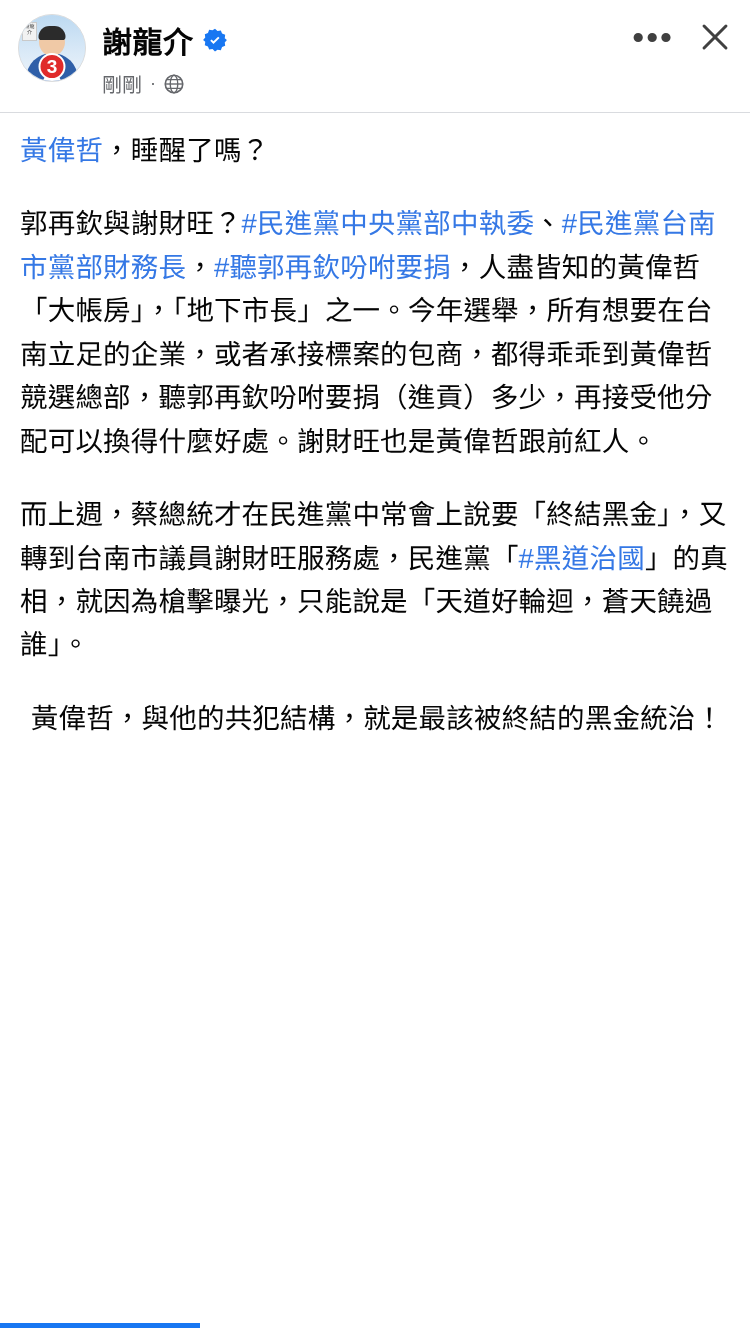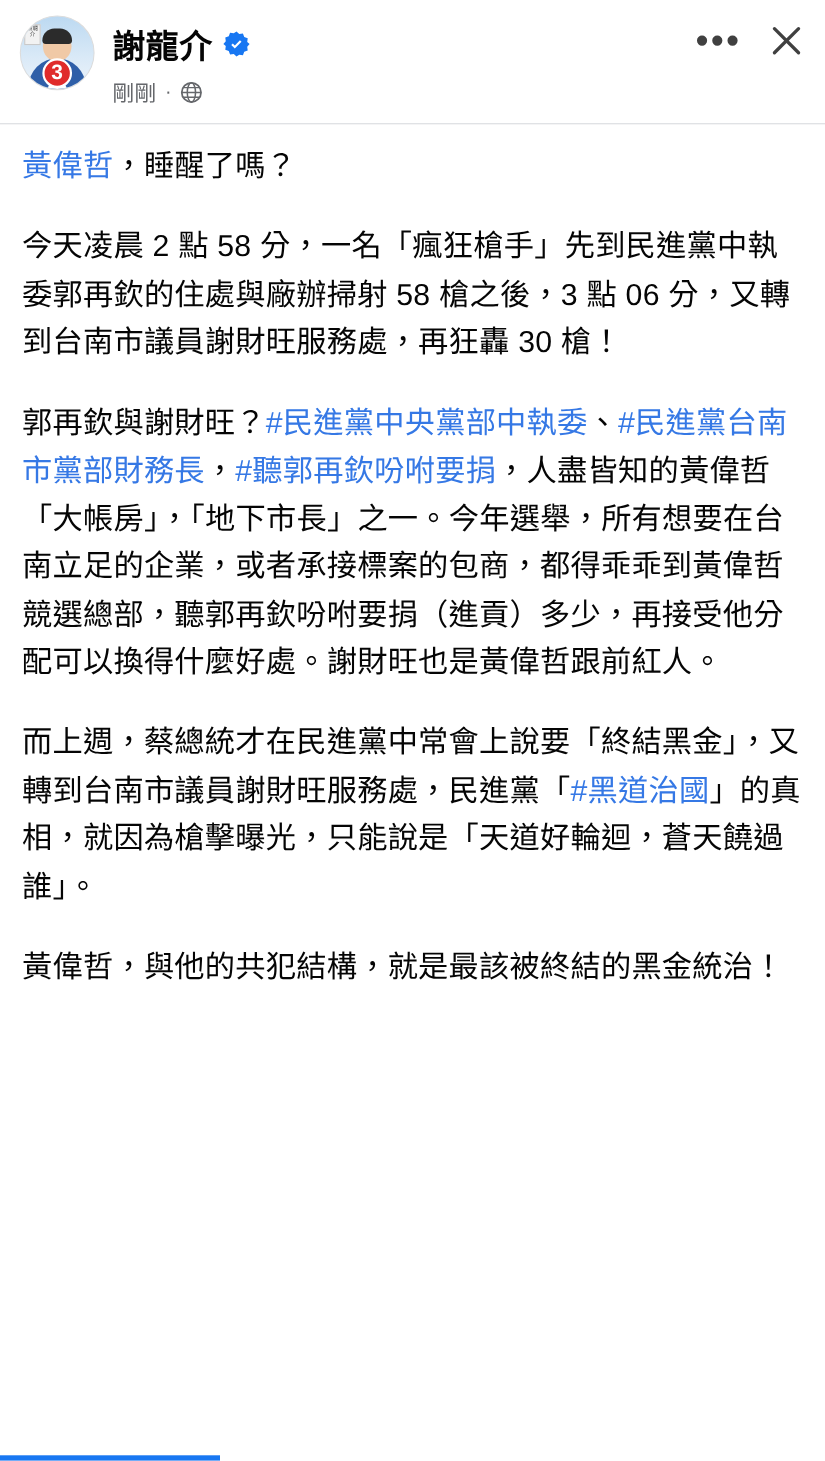--- a/index.html
+++ b/index.html
@@ -201,21 +201,21 @@
 
   
   .post-body {
     padding: 16px 16px 0 20px;
     font-size: 27.5px;
     line-height: 1.58;
     color: #050505;
     letter-spacing: .2px;
   }
   .para { margin: 0 0 30px 0; }
-  .para:last-child { margin-bottom: 16px; }
+  .para:last-child { margin-bottom: 16px; text-align: center; }
   .mention, .hashtag {
     color: #3578e5;
     cursor: pointer;
   }
 
   
   .scroll-indicator {
     position: absolute;
     left: 0;
     bottom: 0;
@@ -265,19 +265,18 @@
   <div class="head-actions">
     <div class="dots-btn">•••</div>
     <div class="close-btn"></div>
   </div>
 </div>
 
 <div class="divider"></div>
 
 <div class="post-body" id="post-body">
     <div class="para"><span class="mention">黃偉哲</span><span>，睡醒了嗎？</span></div>
-    <div class="para"><span>今天凌晨 2 點 58 分，一名「瘋狂槍手」先到民進黨中執委郭再欽的住處與廠辦掃射 58 槍之後，3 點 06 分，又轉到台南市議員謝財旺服務處，再狂轟 30 槍！</span></div>
     <div class="para"><span>郭再欽與謝財旺？</span><span class="hashtag">#民進黨中央黨部中執委</span><span>、</span><span class="hashtag">#民進黨台南市黨部財務長</span><span>，</span><span class="hashtag">#聽郭再欽吩咐要捐</span><span>，人盡皆知的黃偉哲「大帳房」，「地下市長」之一。今年選舉，所有想要在台南立足的企業，或者承接標案的包商，都得乖乖到黃偉哲競選總部，聽郭再欽吩咐要捐（進貢）多少，再接受他分配可以換得什麼好處。謝財旺也是黃偉哲跟前紅人。</span></div>
     <div class="para"><span>而上週，蔡總統才在民進黨中常會上說要「終結黑金」，又轉到台南市議員謝財旺服務處，民進黨「</span><span class="hashtag">#黑道治國</span><span>」的真相，就因為槍擊曝光，只能說是「天道好輪迴，蒼天饒過誰」。</span></div>
     <div class="para"><span>黃偉哲，與他的共犯結構，就是最該被終結的黑金統治！</span></div>
   </div>
 
 <div class="scroll-indicator"></div>
 
 </body></html>

